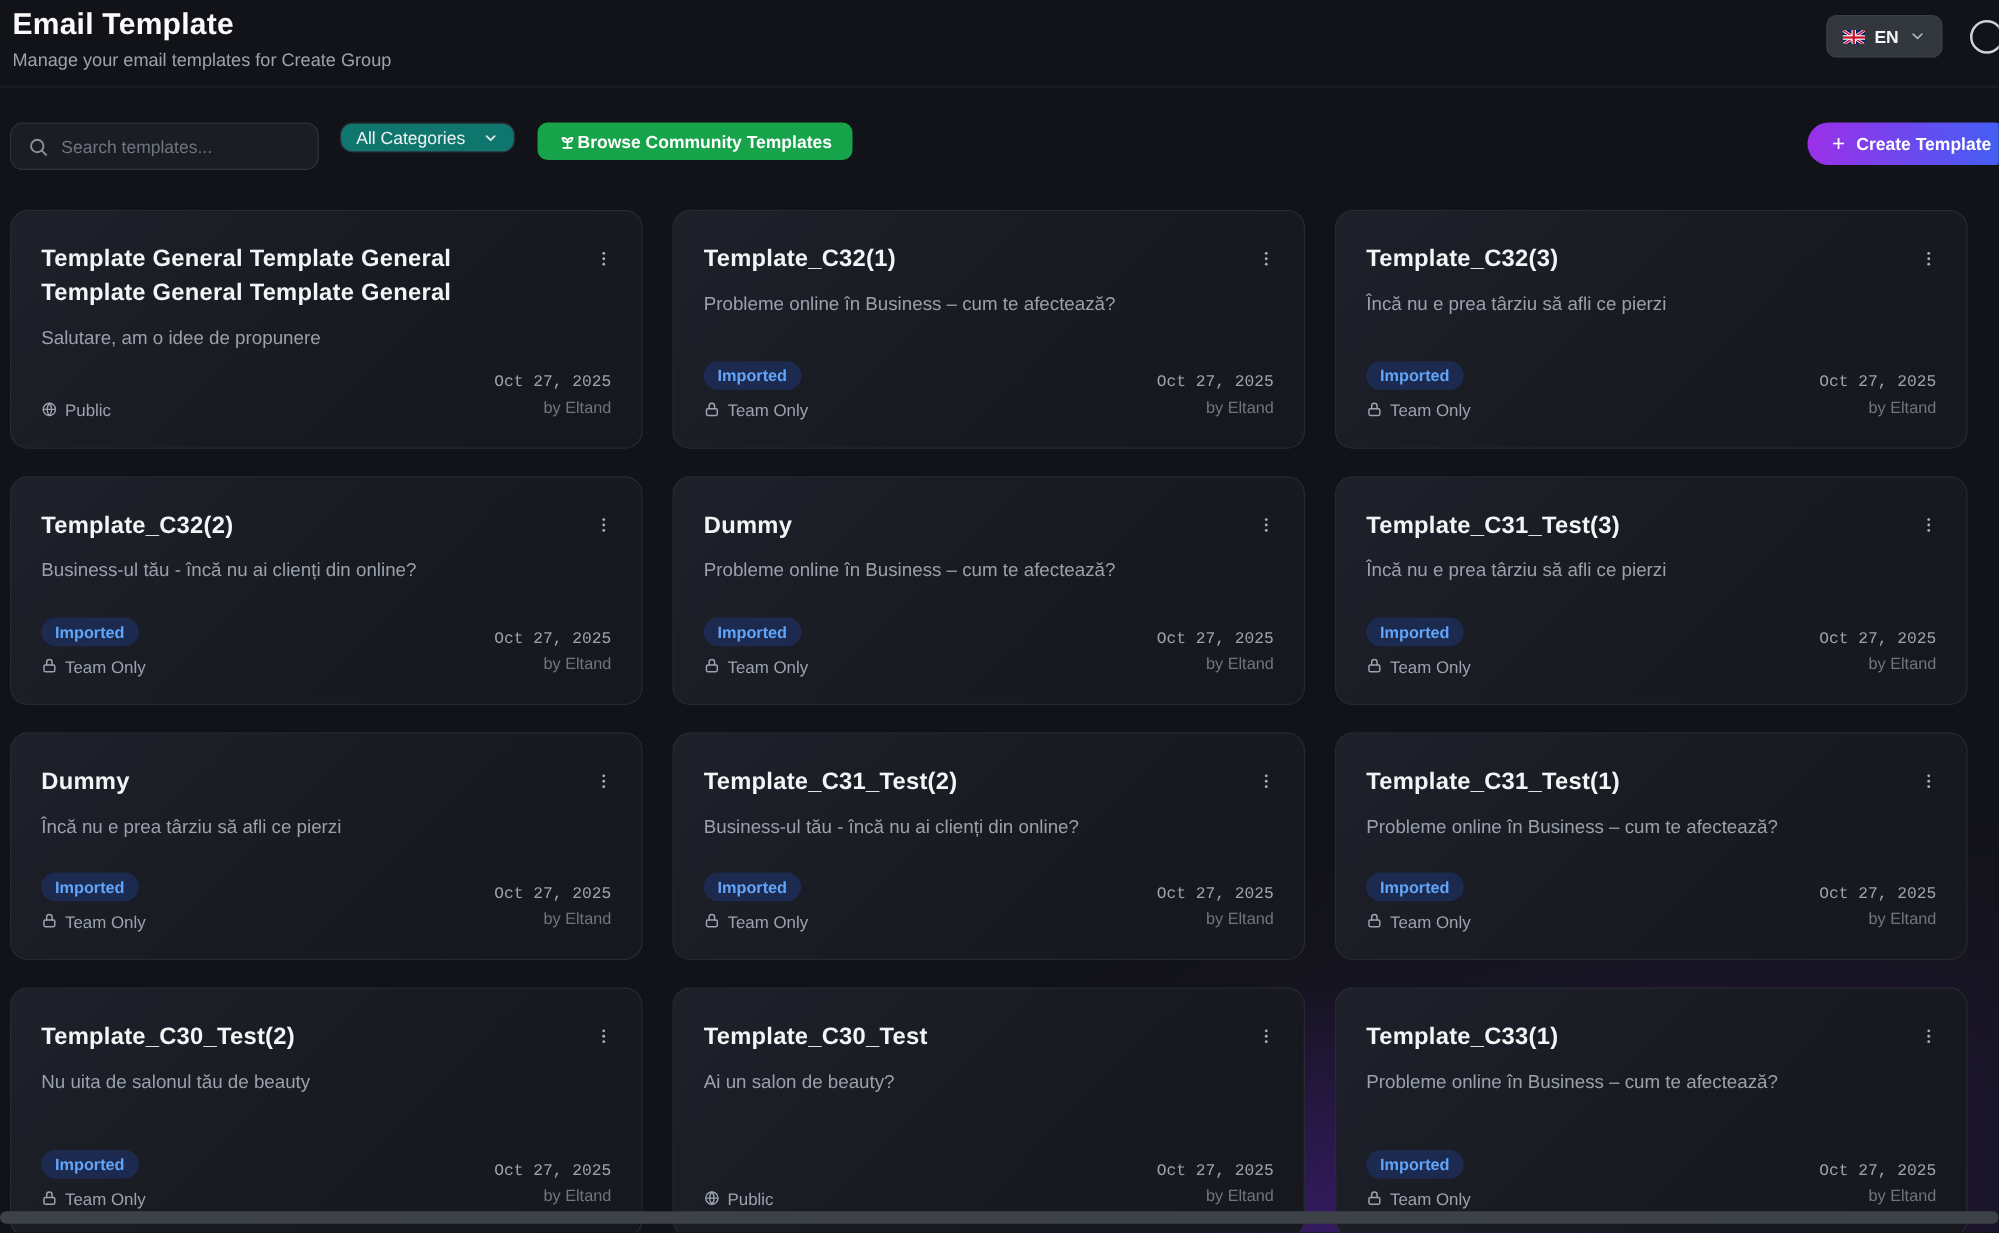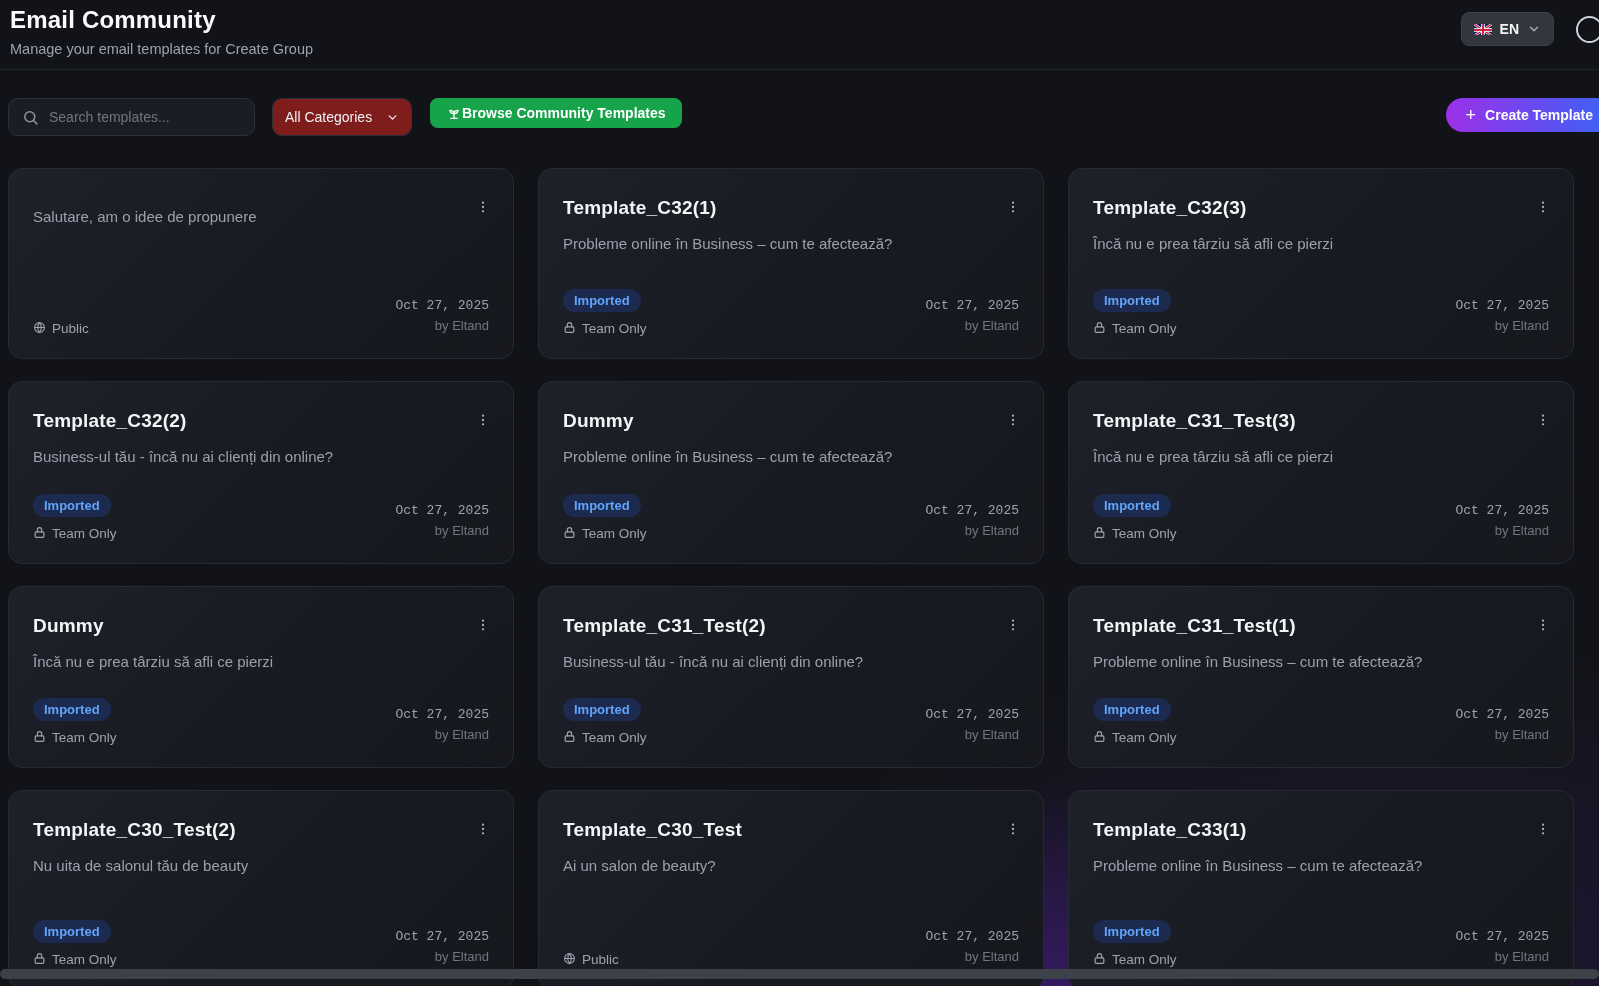--- a/index.html
+++ b/index.html
@@ -53,22 +53,22 @@
   .search-box svg { flex: 0 0 auto; color: #8b929c; }
   .search-box input {
     background: transparent; border: none; outline: none;
     color: #d1d5db; font-size: 14px; width: 100%;
     font-family: "Liberation Sans", sans-serif;
   }
   .search-box input::placeholder { color: #6f7680; }
 
   .category-select {
     display: flex; align-items: center; justify-content: space-between;
-    width: 140px; height: 38px; margin-left: 17px; padding: 0 12px;
-    background: #7f1d1d; border: 1px solid #2d313a; border-radius: 10px;
+    width: 140px; height: 24px; margin-left: 17px; padding: 0 12px;
+    background: #0f766e; border: 1px solid #2d313a; border-radius: 10px;
     color: #f1f2f4; font-size: 14px; cursor: pointer;
   }
 
   .browse-btn {
     display: flex; align-items: center; gap: 0;
     height: 30px; margin-left: 18px; padding: 0 16px;
     background: #16a34a; border: none; border-radius: 8px;
     color: #ffffff; font-size: 14px; font-weight: bold; cursor: pointer;
     font-family: "Liberation Sans", sans-serif;
   }
@@ -128,21 +128,21 @@
   
   .hscrollbar {
     position: absolute; left: 0; bottom: 7px; width: 1599px; height: 10px;
     background: #3d4148; border-radius: 5px;
   }
 </style>
 </head>
 <body>
 
 <header class="header">
-  <h1 class="page-title">Email Community</h1>
+  <h1 class="page-title">Email Template</h1>
   <p class="page-subtitle">Manage your email templates for Create Group</p>
 
   <div class="header-right">
     <button class="lang-btn">
       <span class="flag">
         <svg viewBox="0 0 60 40" width="18" height="12">
           <rect width="60" height="40" fill="#012169"></rect>
           <path stroke="#fff" stroke-width="8" d="M0,0 60,40 M60,0 0,40"></path>
           <path stroke="#C8102E" stroke-width="4" d="M0,0 60,40 M60,0 0,40"></path>
           <rect x="24" width="12" height="40" fill="#fff"></rect>
@@ -191,20 +191,21 @@
   </button>
 
   <button class="create-btn">
     <span class="plus">+</span>
     <span>Create Template</span>
   </button>
 </div>
 
 <main class="grid">
   <section class="card">
+    <h2 class="card-title">Template General Template General Template General Template General</h2>
     <p class="card-desc">Salutare, am o idee de propunere</p>
     <button class="kebab">
       <svg width="16" height="16" viewBox="0 0 24 24" fill="currentColor">
           <circle cx="12" cy="5.5" r="1.7"></circle>
           <circle cx="12" cy="12" r="1.7"></circle>
           <circle cx="12" cy="18.5" r="1.7"></circle>
         </svg>
     </button>
     <div class="card-footer">
       <div class="footer-left">

